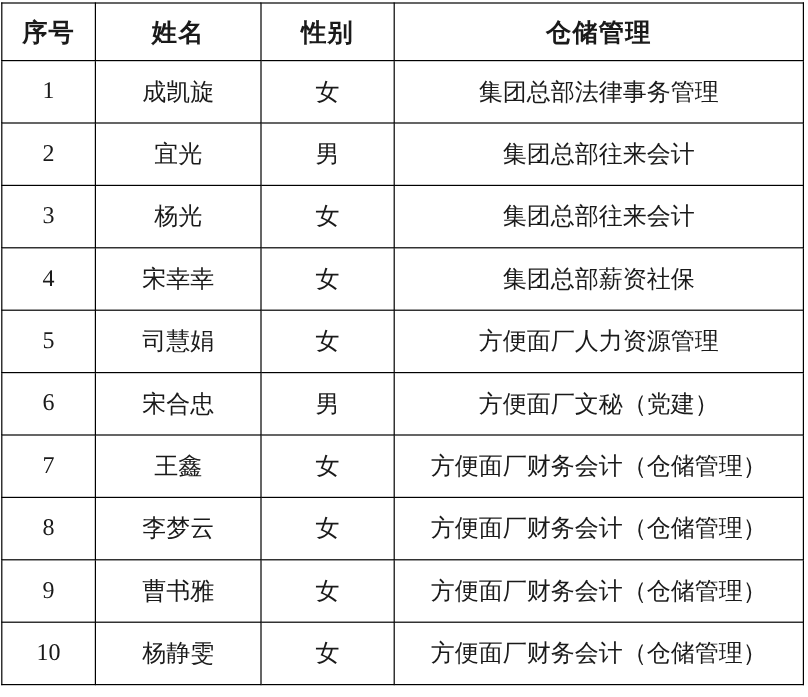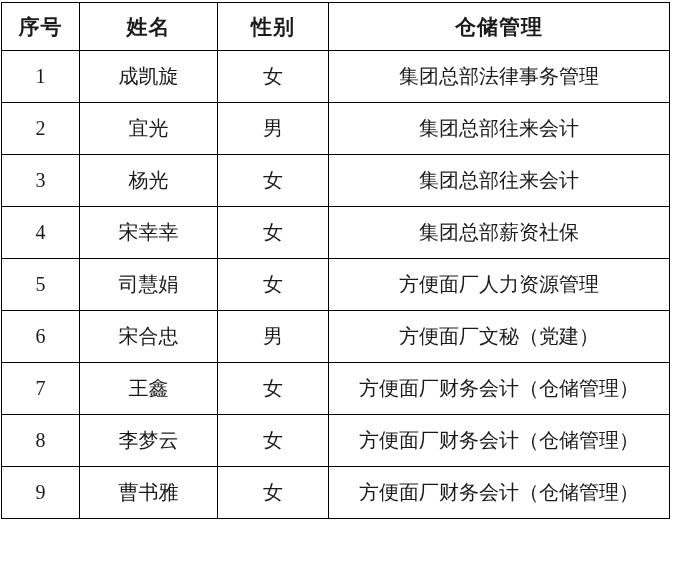--- a/index.html
+++ b/index.html
@@ -110,14 +110,20 @@
       <td>李梦云</td>
       <td>女</td>
       <td>方便面厂财务会计（仓储管理）</td>
     </tr>
     <tr>
       <td>9</td>
       <td>曹书雅</td>
       <td>女</td>
       <td>方便面厂财务会计（仓储管理）</td>
     </tr>
+    <tr>
+      <td>10</td>
+      <td>杨静雯</td>
+      <td>女</td>
+      <td>方便面厂财务会计（仓储管理）</td>
+    </tr>
   </tbody>
 </table>
 
 </body></html>

